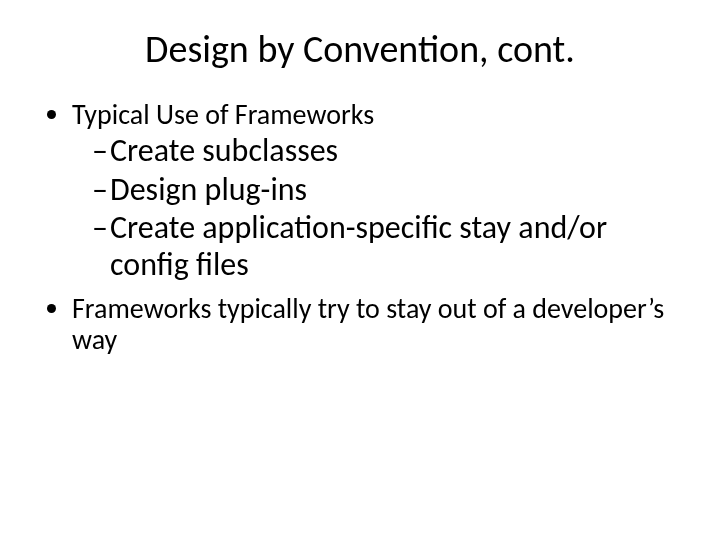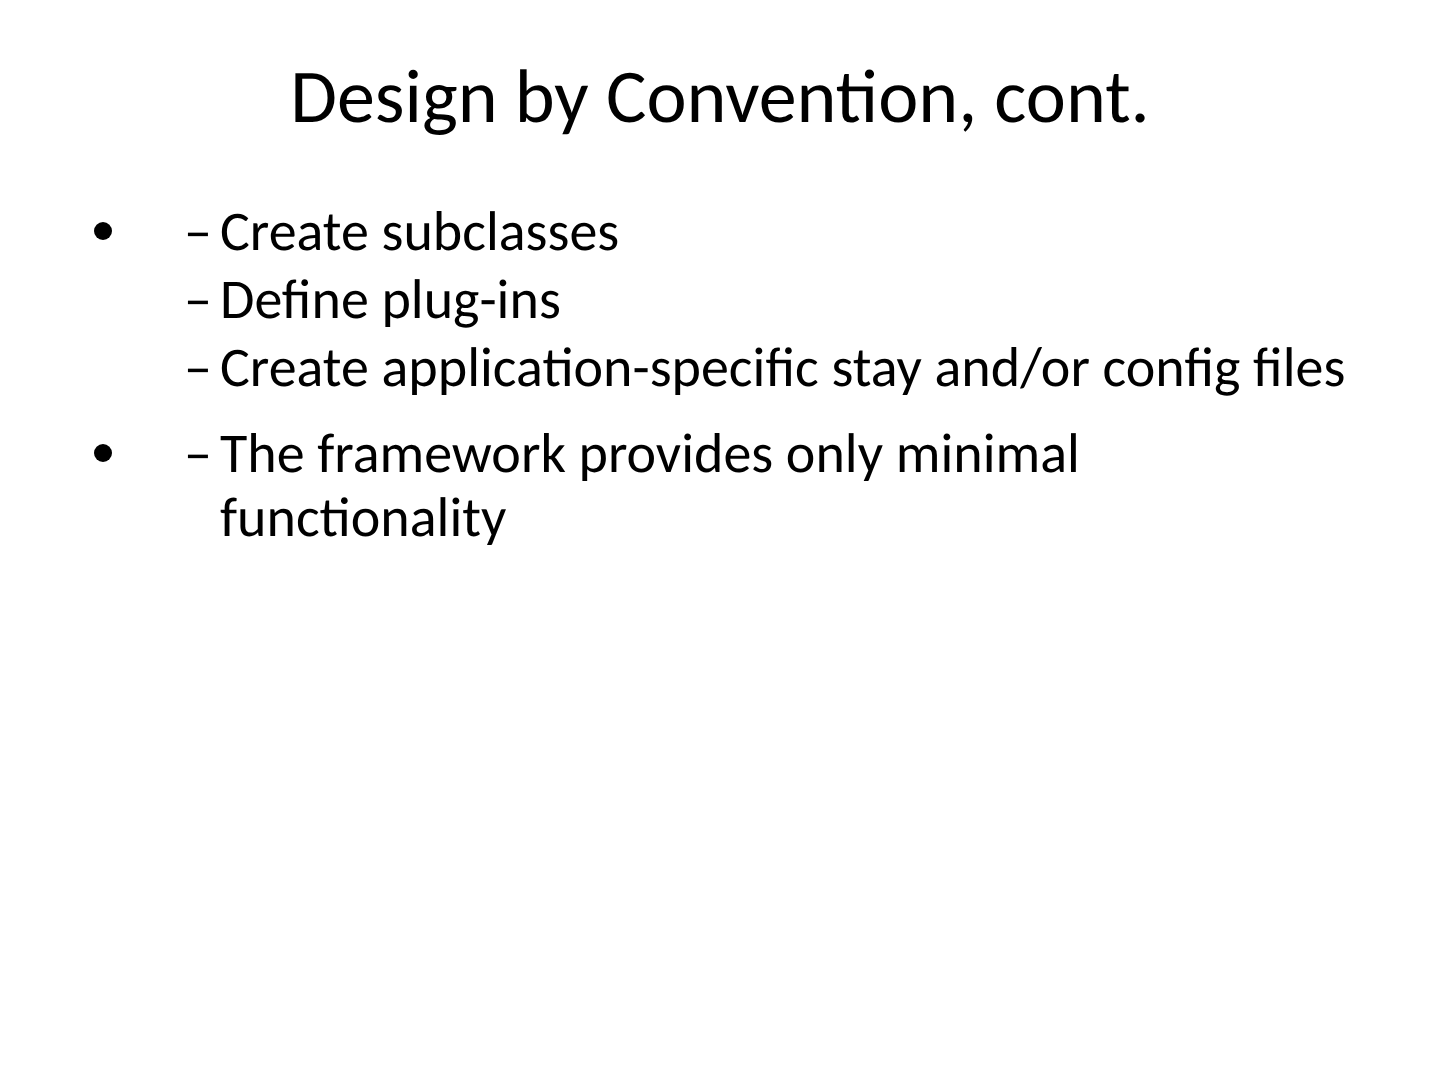--- a/index.html
+++ b/index.html
@@ -32,45 +32,46 @@
     font-size: 28px;
     line-height: 1.1;
     margin-bottom: 4px;
   }
   ul.lvl2 {
     list-style: none;
     margin: 2px 0 10px 0;
     padding-left: 20px;
   }
   ul.lvl2 > li {
-    font-size: 28px;
+    font-size: 32px;
     line-height: 1.15;
     position: relative;
     padding-left: 18px;
     margin-bottom: 2px;
   }
   ul.lvl2 > li::before {
     content: "–";
     position: absolute;
     left: 0;
   }
 </style>
 </head>
 <body>
 
 <div class="slide">
   <h1 class="title">Design by Convention, cont.</h1>
 
   <ul class="lvl1">
     <li>
+      <span>Typical Use of Frameworks</span>
       <ul class="lvl2">
         <li>Create subclasses</li>
-        <li>Define plug-ins</li>
+        <li>Design plug-ins</li>
         <li>Create application-specific stay and/or config files</li>
       </ul>
     </li>
     <li>
+      <span>Frameworks typically try to stay out of a developer’s way</span>
       <ul class="lvl2">
-        <li>The framework provides only minimal functionality</li>
       </ul>
     </li>
   </ul>
 </div>
 
 </body></html>

